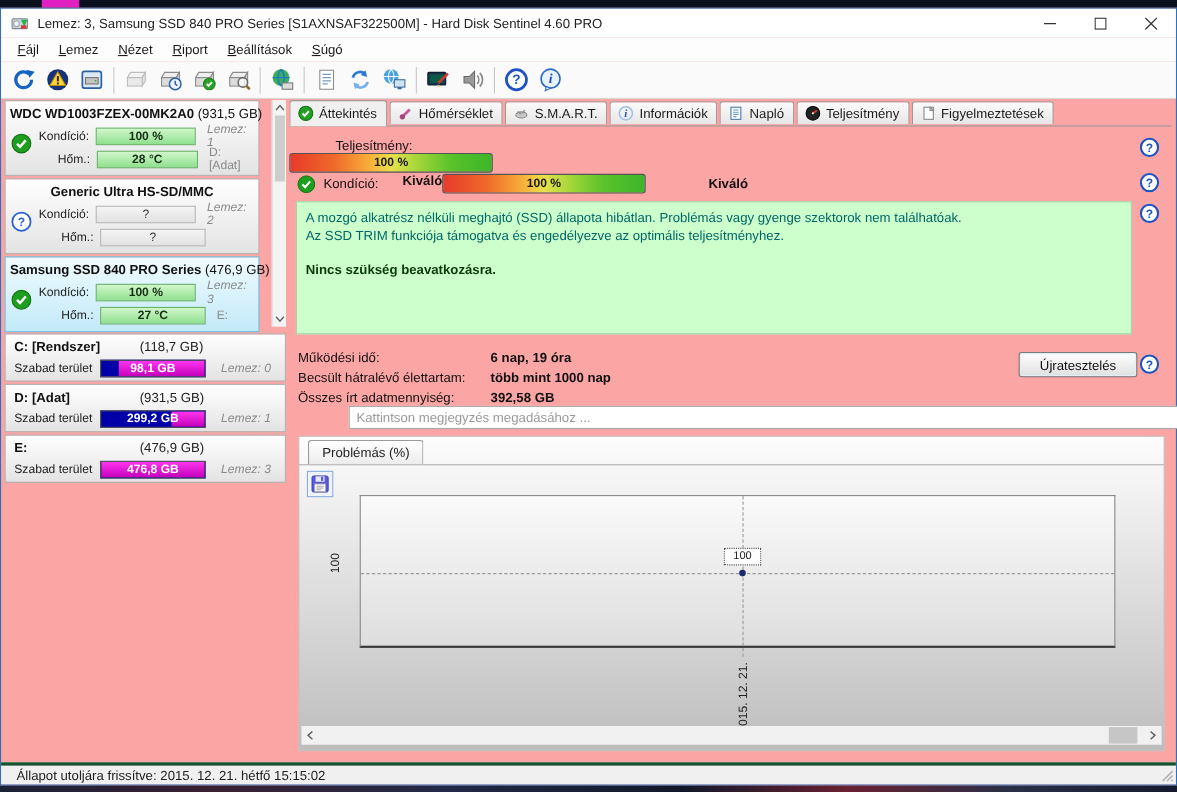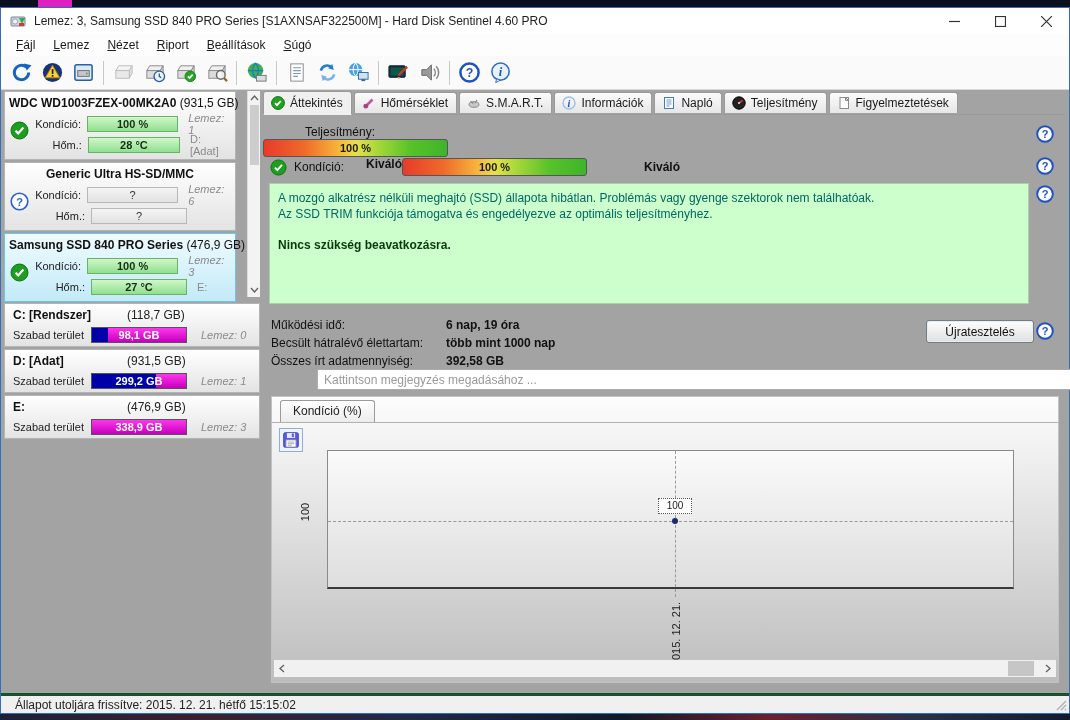--- a/index.html
+++ b/index.html
@@ -6,21 +6,21 @@
   html,body { width:1070px; height:720px; overflow:hidden; }
   body { font-family:"Liberation Sans", sans-serif; background:#0c1220; position:relative; }
 
   
   .top-strip { position:absolute; left:0; top:0; width:1070px; height:8px; background:#0a0f1e; }
   .top-strip .blob { position:absolute; left:38px; top:0; width:34px; height:7px; background:#e020c0; }
   .bottom-strip { position:absolute; left:0; bottom:0; width:1070px; height:7px;
     background:linear-gradient(90deg,#1a2238,#3a2030 18%,#202a48 38%,#101828 58%,#6a2030 72%,#283048 86%,#141a2e); }
 
   .window { position:absolute; left:0; top:7px; width:1070px; height:707px;
-    background:#a3a3a3; border:1px solid #2f70b8; }
+    background:#fca5a5; border:1px solid #2f70b8; }
 
   
   .titlebar { position:absolute; left:0; top:0; right:0; height:26px; background:#ffffff; display:flex; align-items:center; }
   .titlebar .app-icon { margin:0 8px 0 9px; width:16px; height:16px; }
   .titlebar .title { font-size:12px; color:#222; white-space:nowrap; }
   .win-controls { position:absolute; right:0; top:0; height:26px; display:flex; }
   .win-btn { width:46px; height:26px; display:flex; align-items:center; justify-content:center; cursor:default; }
 
   
   .menubar { position:absolute; left:0; top:26px; right:0; height:22px; background:#fdfdfd; display:flex; align-items:center; padding-left:6px; }
@@ -314,21 +314,21 @@
 
     <div class="disk-card">
       <div class="disk-name"><b>Generic Ultra HS-SD/MMC</b></div>
       <svg class="status-badge" viewBox="0 0 19 19">
           <circle cx="9.5" cy="9.5" r="8.3" fill="#fff" stroke="#2a5fd2" stroke-width="1.6"></circle>
           <text x="9.5" y="13.5" font-size="11" font-weight="bold" fill="#2a5fd2" text-anchor="middle" font-family="Liberation Sans, sans-serif">?</text>
         </svg>
       <div class="disk-row">
         <span class="lbl">Kondíció:</span>
         <span class="gbar empty">?</span>
-        <span class="right it">Lemez: 6</span>
+        <span class="right it">Lemez: 2</span>
       </div>
       <div class="disk-row">
         <span class="lbl">Hőm.:</span>
         <span class="gbar empty">?</span>
         <span class="right"></span>
       </div>
     </div>
 
     <div class="disk-card selected">
       <div class="disk-name"><b>Samsung SSD 840 PRO Series</b> <span>(476,9 GB)</span></div>
@@ -393,21 +393,21 @@
       </div>
       <div class="part-card">
         <div class="part-name-row">
           <span class="nm">E:</span>
           <span class="cap">(476,9 GB)</span>
         </div>
         <div class="part-row">
           <span class="lbl">Szabad terület</span>
           <span class="pbar">
             <span class="fill" style="width: 100%;"></span>
-            <span class="txt">338,9 GB</span>
+            <span class="txt">476,8 GB</span>
           </span>
           <span class="right">Lemez: 3</span>
         </div>
       </div>
     </div>
   </div>
 
   <div class="main">
 
     <div class="tabs">
@@ -519,21 +519,21 @@
     <button class="retest-btn">Újratesztelés</button>
     <svg class="help-badge help-abs" style="top:231px;" viewBox="0 0 18 18">
         <circle cx="9" cy="9" r="7.8" fill="#fff" stroke="#1c52c2" stroke-width="1.9"></circle>
         <text x="9" y="13" font-size="11" font-weight="bold" fill="#1c52c2" text-anchor="middle" font-family="Liberation Sans, sans-serif">?</text>
       </svg>
 
     <input class="comment-input" type="text" placeholder="Kattintson megjegyzés megadásához ..." style="">
 
     <div class="chart-panel">
       <div class="chart-tabline"></div>
-      <div class="chart-tab">Kondíció  (%)</div>
+      <div class="chart-tab">Problémás  (%)</div>
       <div class="save-btn">
         <svg viewBox="0 0 22 22">
           <rect x="2" y="2" width="18" height="18" rx="2" fill="#5a5ae0" stroke="#3a3ab0"></rect>
           <rect x="6" y="2.5" width="10" height="6" fill="#e8e8f8"></rect>
           <rect x="12" y="3" width="2.5" height="4.5" fill="#5a5ae0"></rect>
           <rect x="5" y="11" width="12" height="8.5" fill="#fff" stroke="#aaa"></rect>
           <path d="M7 13.5h8M7 15.5h8M7 17.5h5" stroke="#999"></path>
         </svg>
       </div>
 

